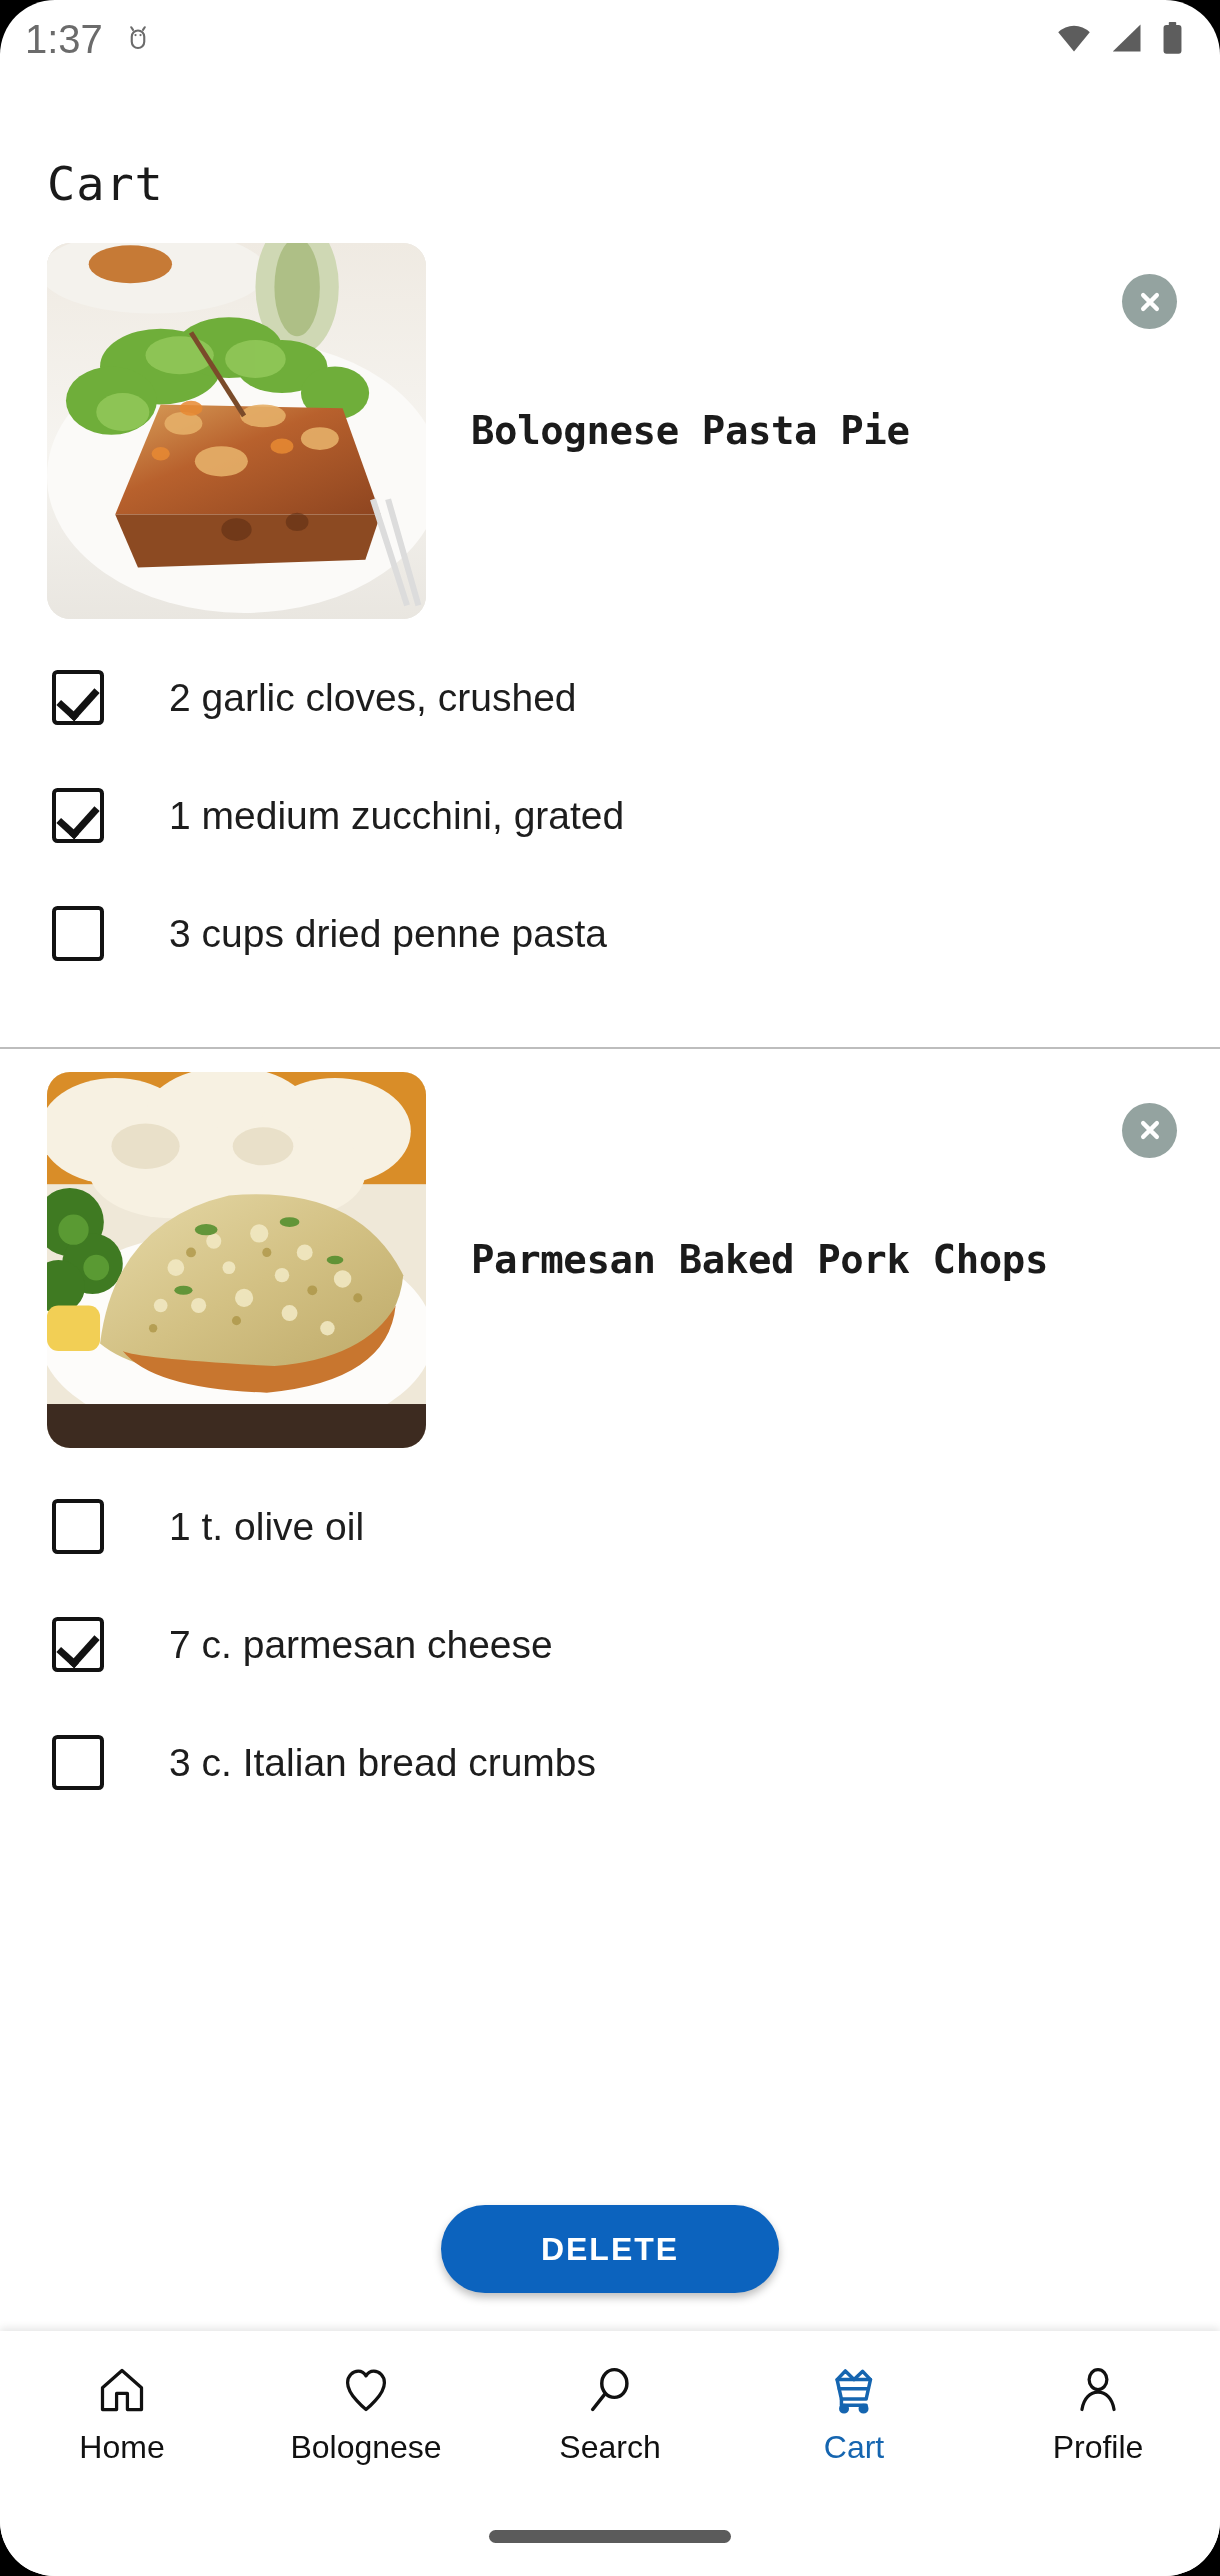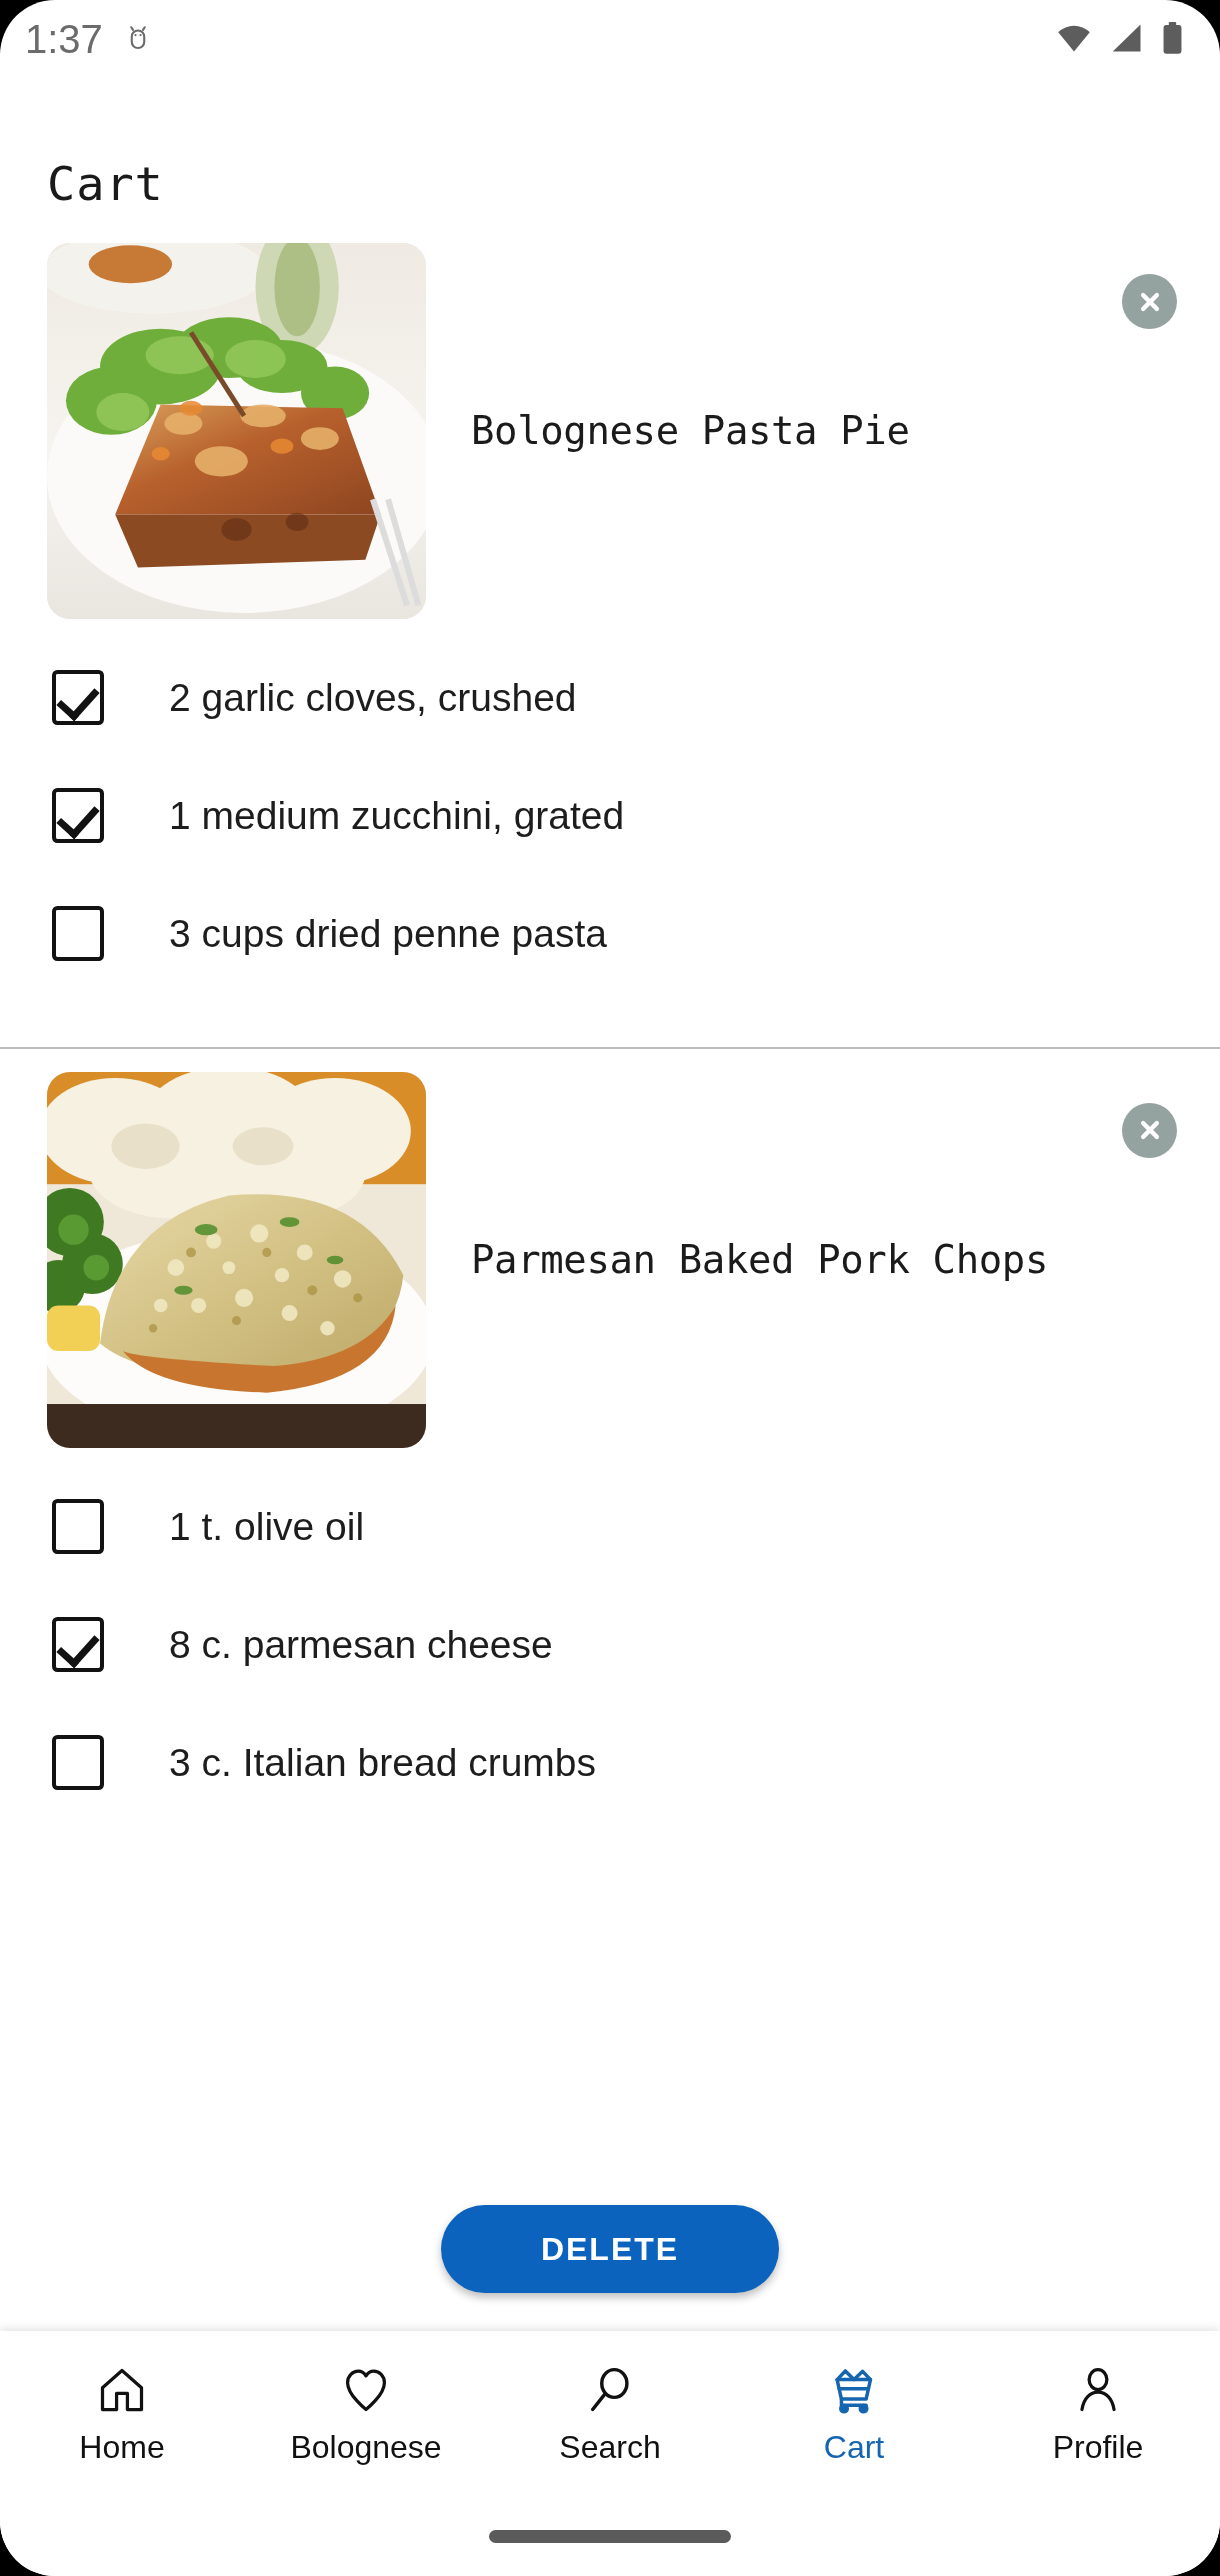--- a/index.html
+++ b/index.html
@@ -85,21 +85,21 @@
     flex: 0 0 auto;
     overflow: hidden;
     position: relative;
     background: #e8e5df;
   }
   .recipe-thumb svg { display: block; width: 100%; height: 100%; }
 
   .recipe-title {
     flex: 1 1 auto;
     font-family: "DejaVu Sans Mono", monospace;
-    font-weight: normal;
+    font-weight: bold;
     font-size: 39px;
     line-height: 1.32;
     color: #1b1b1b;
     padding: 0 83px 0 45px;
     letter-spacing: -0.4px;
   }
 
   .remove-btn {
     position: absolute;
     top: 54px;
@@ -424,21 +424,21 @@
           </svg>
         </button>
       </div>
       <div class="ingredient-list">
         <div class="ingredient-row">
           <span class="cbox"></span>
           <span class="ingredient-text">1 t. olive oil</span>
         </div>
         <div class="ingredient-row">
           <span class="cbox checked"></span>
-          <span class="ingredient-text">8 c. parmesan cheese</span>
+          <span class="ingredient-text">7 c. parmesan cheese</span>
         </div>
         <div class="ingredient-row">
           <span class="cbox"></span>
           <span class="ingredient-text">3 c. Italian bread crumbs</span>
         </div>
       </div>
     </div>
 
   </div>
 

